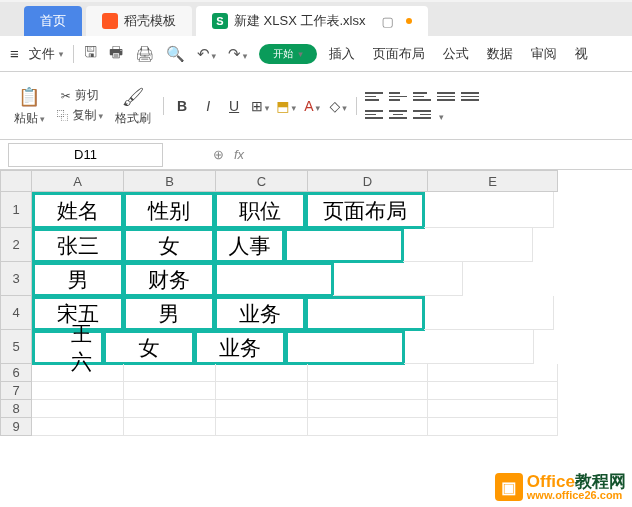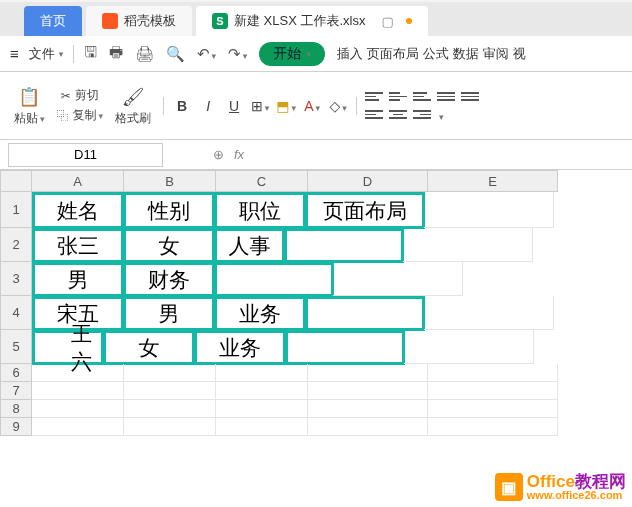--- a/index.html
+++ b/index.html
@@ -17,22 +17,22 @@
 .tab-win { margin-left:10px; color:#888; }
 .tab-dot { width:6px; height:6px; background:#ff9800; border-radius:50%; margin-left:6px; }
 
 
 .menubar { height:36px; border-bottom:1px solid #d0d0d0; display:flex; align-items:center; padding:0 10px; font-size:13px; color:#333; gap:12px; }
 .menu-left { display:flex; align-items:center; gap:10px; }
 .hamburger { font-size:15px; }
 .file-menu { display:flex; align-items:center; gap:2px; }
 .vr { width:1px; height:18px; background:#ccc; }
 .qat { display:flex; align-items:center; gap:12px; color:#555; font-size:15px; }
-.pill { background:#0a9b5a; color:#0f172a; padding:3px 14px; border-radius:12px; font-size:14px; display:flex; align-items:center; gap:3px; }
-.menu-tabs { display:flex; gap:4px; font-size:13px; }
+.pill { background:#0a9b5a; color:#ffffff; padding:3px 14px; border-radius:12px; font-size:10px; display:flex; align-items:center; gap:3px; }
+.menu-tabs { display:flex; gap:18px; font-size:13px; }
 
 
 .ribbon { height:68px; border-bottom:1px solid #d0d0d0; display:flex; align-items:center; padding:4px 10px; gap:8px; font-size:12px; color:#444; }
 .grp { display:flex; flex-direction:column; align-items:center; gap:3px; }
 .grp-row { display:flex; align-items:center; gap:4px; }
 .big-btn { display:flex; flex-direction:column; align-items:center; font-size:12px; padding:2px 4px; }
 .big-ic { width:26px; height:26px; display:flex; align-items:center; justify-content:center; font-size:18px; }
 .sel { border:1px solid #ccc; height:24px; padding:0 6px; display:flex; align-items:center; background:#fff; font-size:13px; gap:6px; }
 .font-name { width:90px; }
 .font-size { width:46px; }
@@ -56,21 +56,21 @@
 .row { display:flex; }
 .rh { width:32px; border:1px solid #ccc; border-top:none; background:#efefef; display:flex; align-items:center; justify-content:center; font-size:13px; color:#555; }
 .cell { border-right:1px solid #e4e4e4; border-bottom:1px solid #e4e4e4; display:flex; align-items:center; justify-content:center; font-size:21px; font-family:SimSun,serif; }
 .bordered .cell.b { border:3px solid #14b8a6; margin-right:-1px; margin-bottom:-1px; }
 
 
 .wm { position:absolute; right:6px; bottom:6px; display:flex; align-items:center; gap:4px; }
 .wm-ic { width:28px; height:28px; background:#ff9800; border-radius:4px; display:flex; align-items:center; justify-content:center; color:#fff; font-weight:bold; font-size:16px; }
 .wm-txt { display:flex; flex-direction:column; line-height:1; }
 .wm-t1 { font-size:17px; font-weight:bold; }
-.wm-t1 .o1 { color:#ff9800; } .wm-t1 .o2 { color:#a21caf; }
+.wm-t1 .o1 { color:#ff9800; } .wm-t1 .o2 { color:#14532d; }
 .wm-t2 { font-size:11px; color:#ff9800; font-weight:bold; }
 
 .dd::after{content:"▾";font-size:9px;margin-left:2px;color:#777;}
 </style>
 </head>
 <body>
 
 <div class="tabs">
   <div class="tab home">首页</div>
   <div class="tab template">

